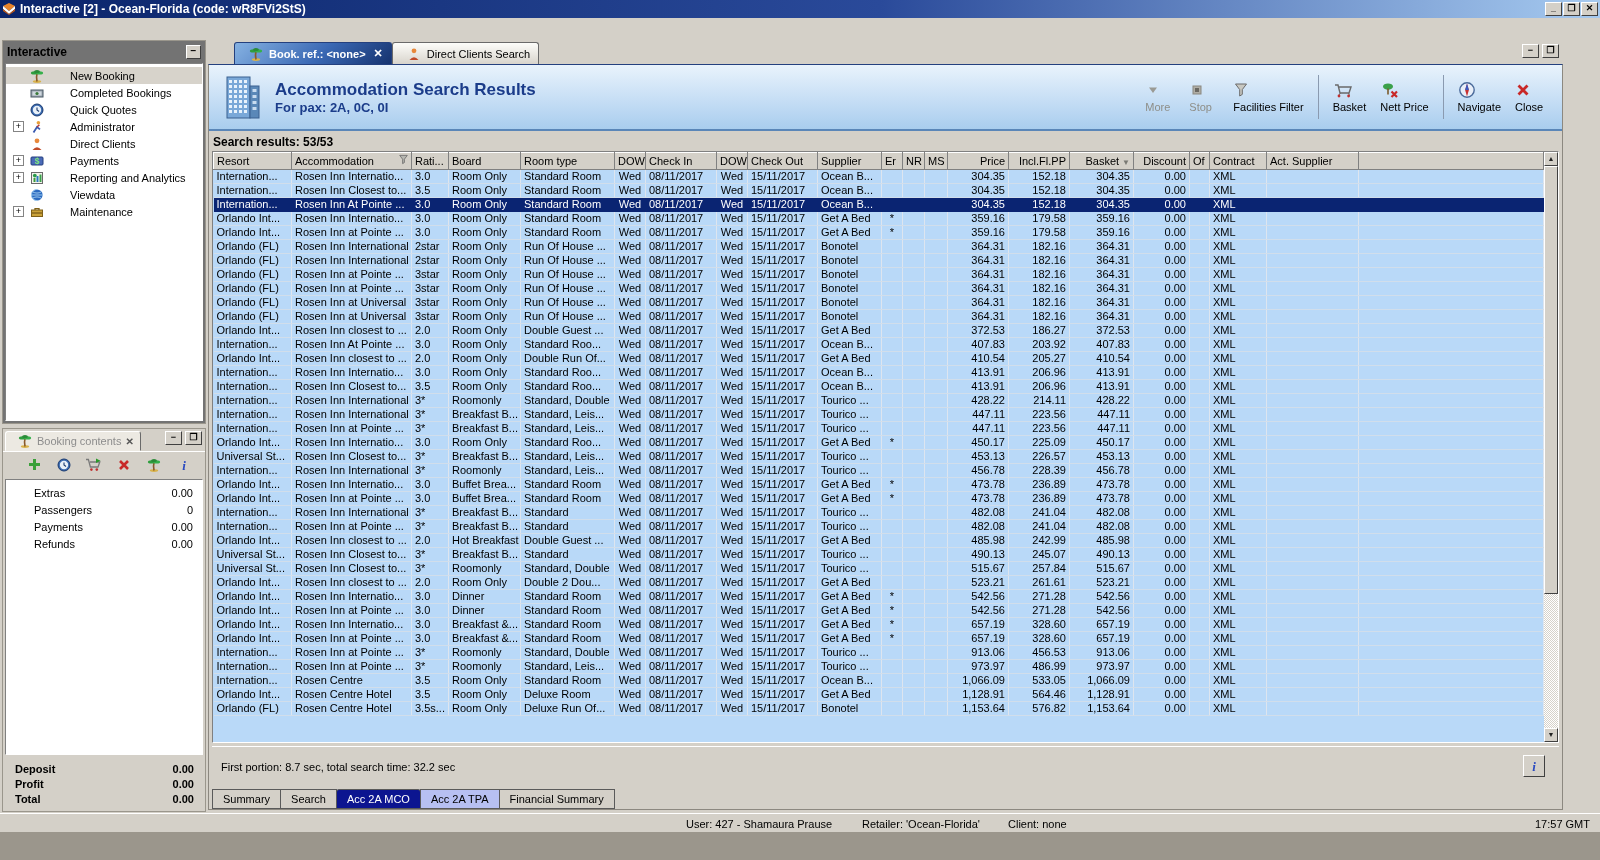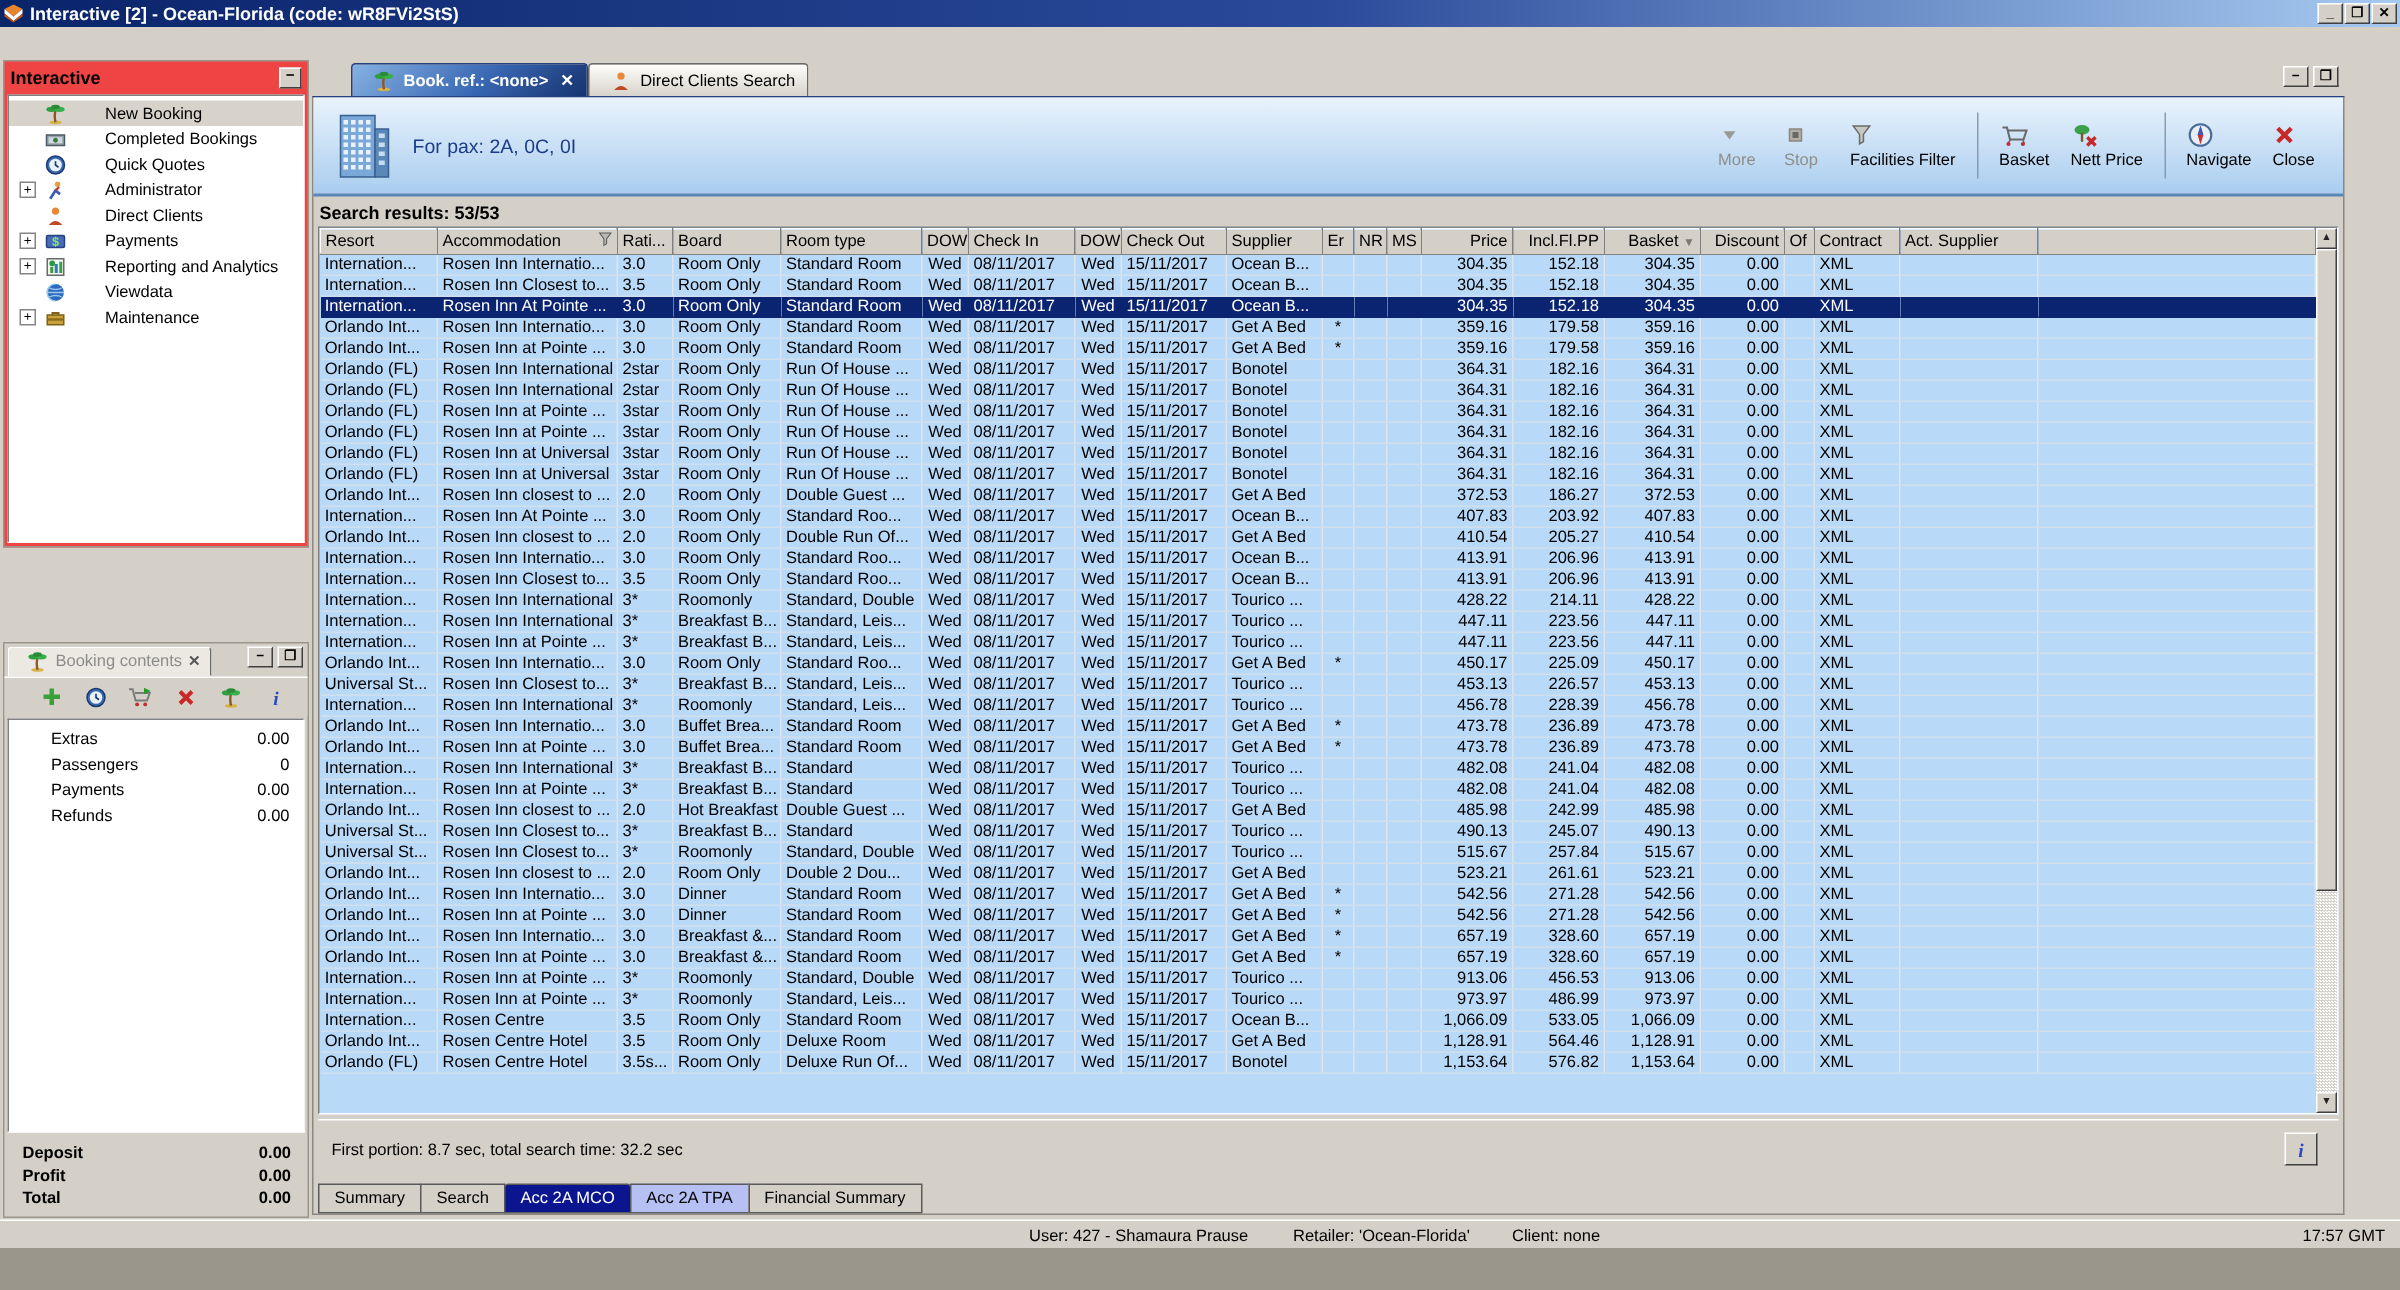--- a/index.html
+++ b/index.html
@@ -19,22 +19,22 @@
     font-size:9px; line-height:11px; text-align:center; font-weight:bold; color:#000; }
 
   
   .menubar { position:absolute; left:0; top:18px; width:1600px; height:18px;
     background:#cbe6f7; display:flex; align-items:center; padding-left:2px;
     border-bottom:1px solid #aac8dd; }
   .menu-item { padding:2px 8px; display:inline-block; }
   .menu-item::first-letter { text-decoration:underline; }
 
   
-  .interactive-panel { position:absolute; left:2px; top:40px; width:204px; height:325px;
-    background:#ef4444; border:1px solid #9a968c; }
+  .interactive-panel { position:absolute; left:2px; top:40px; width:204px; height:384px;
+    background:#737373; border:1px solid #9a968c; }
   .panel-header { height:20px; display:flex; align-items:center; justify-content:space-between;
     padding:2px 4px 0 4px; font-weight:bold; font-size:12px; }
   .collapse-btn { width:15px; height:14px; background:#d4d0c8; border:1px solid;
     border-color:#fff #404040 #404040 #fff; font-size:10px; line-height:10px; text-align:center; }
   .tree { position:absolute; left:2px; right:2px; top:22px; bottom:2px; background:#fff;
     border:1px solid; border-color:#808080 #fff #fff #808080; padding-top:3px; overflow:hidden; }
   .tree-row { height:17px; display:flex; align-items:center; padding-left:7px; }
   .tree-row.sel { background:#d7d3cb; }
   .expander { width:11px; height:11px; border:1px solid #848484; background:#fff;
     font-size:9px; line-height:9px; text-align:center; flex:none; }
@@ -72,21 +72,21 @@
   .mdi-btns { position:absolute; right:4px; top:4px; display:flex; gap:2px; }
 
   .content { position:absolute; left:0; top:24px; width:1355px; height:746px;
     background:#d4d0c8; border:1px solid #8c8880; border-top:1px solid #24407e; }
 
   .header-band { position:absolute; left:0; top:0; width:100%; height:66px;
     background:linear-gradient(to bottom,#e9f3fc 0%,#c6def5 55%,#a9cdee 100%);
     border-bottom:2px solid #5a86b8; display:flex; align-items:center; }
   .hb-icon { margin:0 12px 0 14px; flex:none; }
   .hb-title { color:#1b3c8a; font-size:17px; font-weight:bold; line-height:1.25; }
-  .hb-sub { color:#1b3c8a; font-size:13px; font-weight:normal; }
+  .hb-sub { color:#1b3c8a; font-size:13px; font-weight:bold; }
   .header-toolbar { margin-left:auto; display:flex; align-items:center; height:100%; padding-right:10px; }
   .tbtn { min-width:44px; display:flex; flex-direction:column; align-items:flex-start; justify-content:center;
     gap:2px; padding:4px 7px; white-space:nowrap; }
   .tbtn .tbicon { height:18px; display:flex; align-items:center; }
   .tbtn.disabled { color:#8e8e88; }
   .tsep { width:1px; height:44px; background:#8a9ab0; margin:0 7px; }
 
   .results-bar { position:absolute; left:4px; top:70px; font-weight:bold; font-size:12px; }
 
   .table-wrap { position:absolute; left:3px; top:86px; width:1347px; height:592px;
@@ -423,20 +423,21 @@
               <rect x="6" y="38" width="3" height="3" fill="#e8f2fc"></rect>
               <rect x="11" y="38" width="3" height="3" fill="#e8f2fc"></rect>
               <rect x="16" y="38" width="3" height="3" fill="#e8f2fc"></rect>
               <rect x="21" y="38" width="3" height="3" fill="#e8f2fc"></rect>
               <rect x="29.5" y="17" width="4" height="3" fill="#c8dcf0"></rect>
               <rect x="29.5" y="23" width="4" height="3" fill="#c8dcf0"></rect>
               <rect x="29.5" y="29" width="4" height="3" fill="#c8dcf0"></rect>
               <rect x="29.5" y="35" width="4" height="3" fill="#c8dcf0"></rect>
             </svg></span>
         <span>
+          <div class="hb-title">Accommodation Search Results</div>
           <div class="hb-sub">For pax: 2A, 0C, 0I</div>
         </span>
         <span class="header-toolbar">
             <div class="tbtn disabled">
               <span class="tbicon">
                 <svg width="16" height="14" viewBox="0 0 16 14">
                   <path d="M4 4.5h8l-4 5.5z" fill="#9a9a94"></path>
                 </svg>
               </span>
               <span>More</span>

